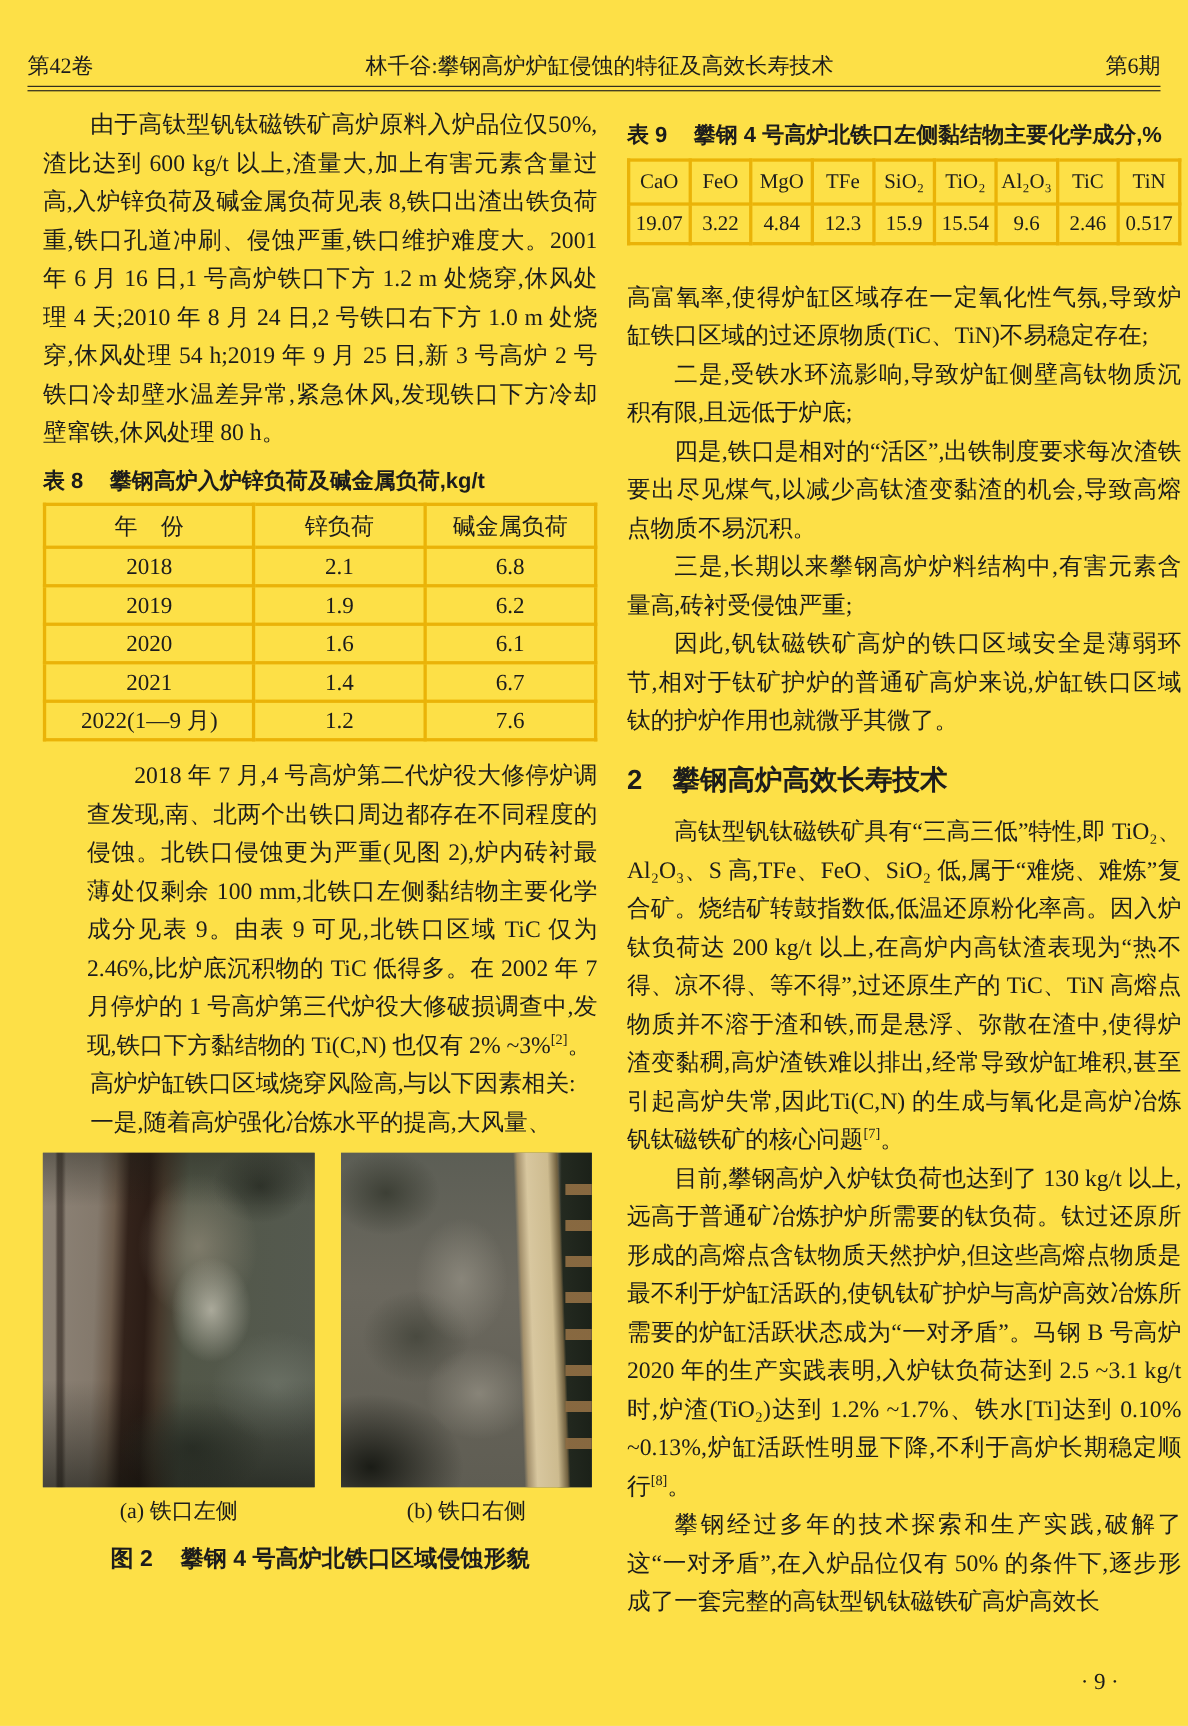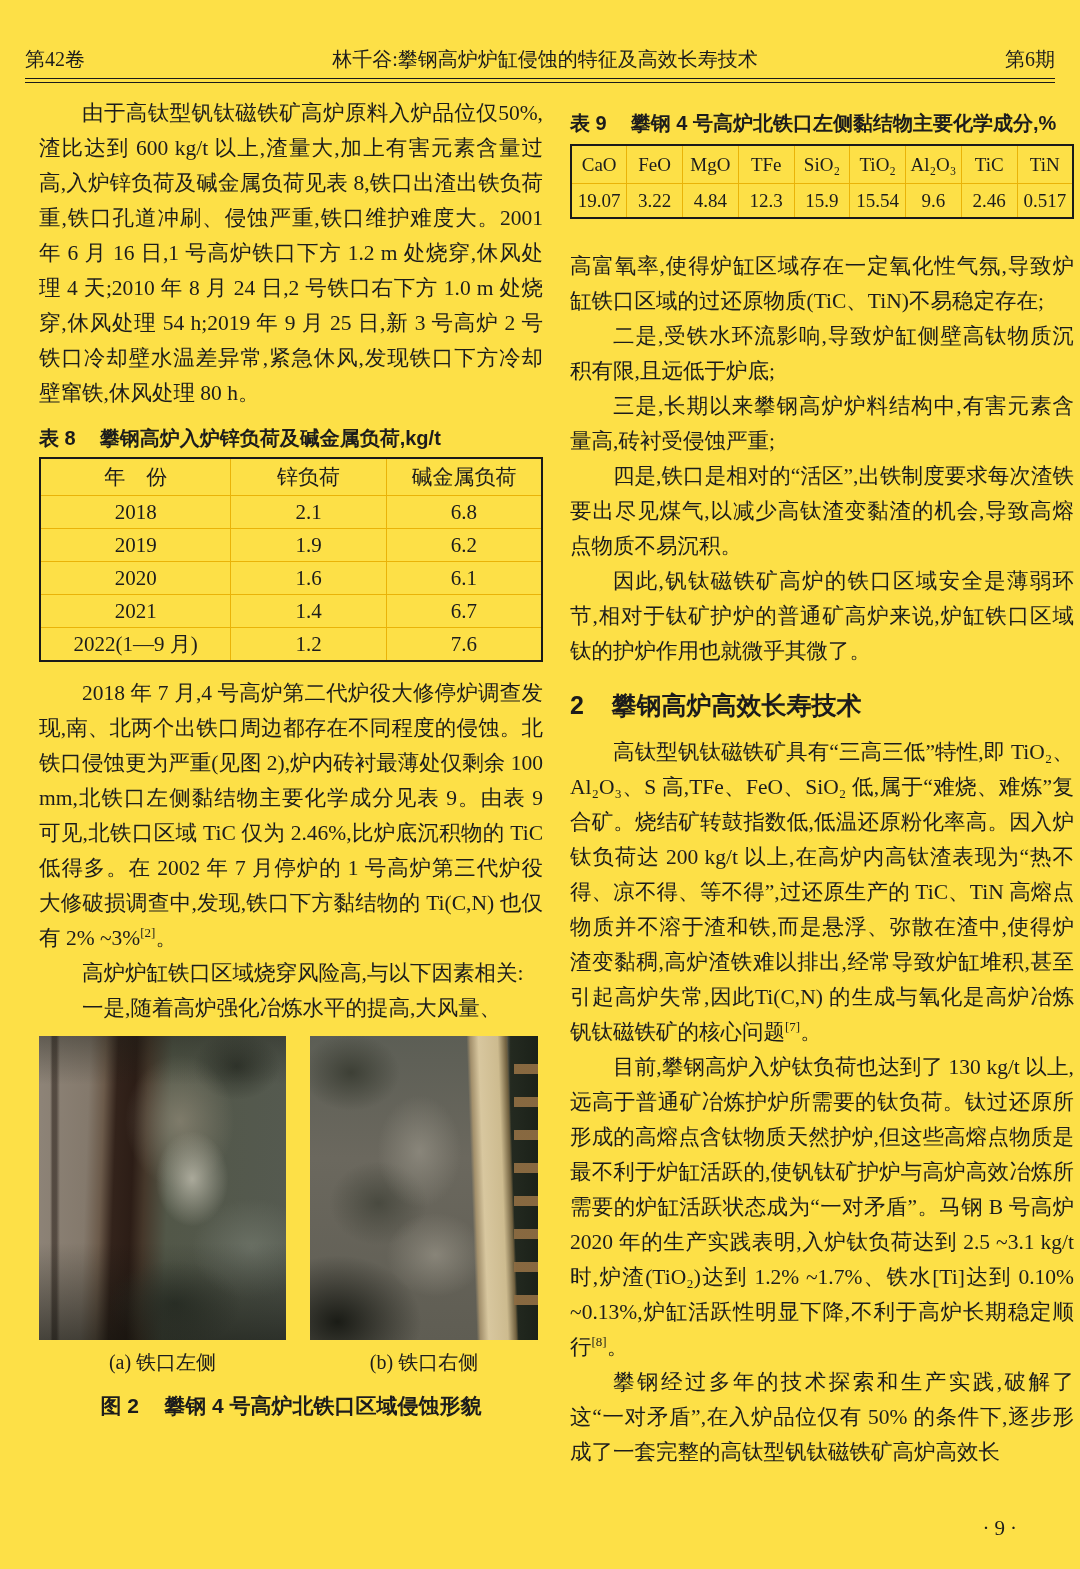--- a/index.html
+++ b/index.html
@@ -18,21 +18,21 @@
   .cols{position:absolute;top:96px;left:39px;width:1035px;display:flex;gap:27px;}
   .col{width:504px;}
   p.body{margin:0;font-size:21.5px;line-height:35px;text-align:justify;}
   p.body.ind{text-indent:2em;}
   sup.ref{font-size:13px;vertical-align:super;line-height:0;}
   
   .tbl-caption{font-family:"Liberation Sans","DejaVu Sans",sans-serif;
        font-weight:bold;font-size:20px;line-height:26px;}
   table.grid{border-collapse:collapse;width:100%;table-layout:fixed;
        border:2px solid #1a1a1a;}
-  table.grid td,table.grid th{border:1px solid #eab308;text-align:center;
+  table.grid td,table.grid th{border:3px solid #eab308;text-align:center;
        font-weight:normal;padding:0;}
   table.t8{margin-top:6px;font-size:21px;}
   table.t8 th{height:36px;}
   table.t8 td{height:32px;}
   table.t8 col.c1{width:38%;}table.t8 col.c2{width:31%;}table.t8 col.c3{width:31%;}
   table.t9{margin-top:8px;font-size:19px;}
   table.t9 th{height:37px;}
   table.t9 td{height:33px;}
   .t8-cap{margin-top:14px;}
   .t9-cap{margin-top:14px;}
@@ -133,21 +133,21 @@
           <td>6.7</td>
         </tr>
         <tr>
           <td>2022(1—9 月)</td>
           <td>1.2</td>
           <td>7.6</td>
         </tr>
       </tbody>
         </table>
 
-      <p class="body ind" style="margin-top:14px;"><span>2018 年 7 月,4 号高炉第二代炉役大修停炉调查发现,南、北两个出铁口周边都存在不同程度的侵蚀。北铁口侵蚀更为严重(见图 2),炉内砖衬最薄处仅剩余 100 mm,北铁口左侧黏结物主要化学成分见表 9。由表 9 可见,北铁口区域 TiC 仅为 2.46%,比炉底沉积物的 TiC 低得多。在 2002 年 7 月停炉的 1 号高炉第三代炉役大修破损调查中,发现,铁口下方黏结物的 Ti(C,N) 也仅有 2% ~3%</span><sup class="ref">[2]</sup><span>。</span></p>
+      <p class="body ind" style="margin-top:14px;margin-left:40px;"><span>2018 年 7 月,4 号高炉第二代炉役大修停炉调查发现,南、北两个出铁口周边都存在不同程度的侵蚀。北铁口侵蚀更为严重(见图 2),炉内砖衬最薄处仅剩余 100 mm,北铁口左侧黏结物主要化学成分见表 9。由表 9 可见,北铁口区域 TiC 仅为 2.46%,比炉底沉积物的 TiC 低得多。在 2002 年 7 月停炉的 1 号高炉第三代炉役大修破损调查中,发现,铁口下方黏结物的 Ti(C,N) 也仅有 2% ~3%</span><sup class="ref">[2]</sup><span>。</span></p>
       <p class="body ind">高炉炉缸铁口区域烧穿风险高,与以下因素相关:</p>
       <p class="body ind">一是,随着高炉强化冶炼水平的提高,大风量、</p>
 
       <div class="photos">
         <div class="photo photo-a"></div>
         <div class="photo photo-b"></div>
       </div>
       <div class="photo-caps">
         <div class="pc pc-a">(a) 铁口左侧</div>
         <div class="pc pc-b">(b) 铁口右侧</div>
@@ -183,22 +183,22 @@
           <td>15.54</td>
           <td>9.6</td>
           <td>2.46</td>
           <td>0.517</td>
         </tr>
       </tbody>
         </table>
 
       <p class="body" style="margin-top:30px;">高富氧率,使得炉缸区域存在一定氧化性气氛,导致炉缸铁口区域的过还原物质(TiC、TiN)不易稳定存在;</p>
       <p class="body ind">二是,受铁水环流影响,导致炉缸侧壁高钛物质沉积有限,且远低于炉底;</p>
+      <p class="body ind">四是,铁口是相对的“活区”,出铁制度要求每次渣铁要出尽见煤气,以减少高钛渣变黏渣的机会,导致高熔点物质不易沉积。</p>
       <p class="body ind">三是,长期以来攀钢高炉炉料结构中,有害元素含量高,砖衬受侵蚀严重;</p>
-      <p class="body ind">四是,铁口是相对的“活区”,出铁制度要求每次渣铁要出尽见煤气,以减少高钛渣变黏渣的机会,导致高熔点物质不易沉积。</p>
       <p class="body ind">因此,钒钛磁铁矿高炉的铁口区域安全是薄弱环节,相对于钛矿护炉的普通矿高炉来说,炉缸铁口区域钛的护炉作用也就微乎其微了。</p>
 
       <div class="sec-head">
         <span class="num">2</span><span>攀钢高炉高效长寿技术</span>
       </div>
 
       <p class="body ind"><span>高钛型钒钛磁铁矿具有“三高三低”特性,即 TiO₂、Al₂O₃、S 高,TFe、FeO、SiO₂ 低,属于“难烧、难炼”复合矿。烧结矿转鼓指数低,低温还原粉化率高。因入炉钛负荷达 200 kg/t 以上,在高炉内高钛渣表现为“热不得、凉不得、等不得”,过还原生产的 TiC、TiN 高熔点物质并不溶于渣和铁,而是悬浮、弥散在渣中,使得炉渣变黏稠,高炉渣铁难以排出,经常导致炉缸堆积,甚至引起高炉失常,因此Ti(C,N) 的生成与氧化是高炉冶炼钒钛磁铁矿的核心问题</span><sup class="ref">[7]</sup><span>。</span></p>
       <p class="body ind"><span>目前,攀钢高炉入炉钛负荷也达到了 130 kg/t 以上,远高于普通矿冶炼护炉所需要的钛负荷。钛过还原所形成的高熔点含钛物质天然护炉,但这些高熔点物质是最不利于炉缸活跃的,使钒钛矿护炉与高炉高效冶炼所需要的炉缸活跃状态成为“一对矛盾”。马钢 B 号高炉 2020 年的生产实践表明,入炉钛负荷达到 2.5 ~3.1 kg/t 时,炉渣(TiO₂)达到 1.2% ~1.7%、铁水[Ti]达到 0.10% ~0.13%,炉缸活跃性明显下降,不利于高炉长期稳定顺行</span><sup class="ref">[8]</sup><span>。</span></p>
       <p class="body ind">攀钢经过多年的技术探索和生产实践,破解了这“一对矛盾”,在入炉品位仅有 50% 的条件下,逐步形成了一套完整的高钛型钒钛磁铁矿高炉高效长</p>
     </div>

